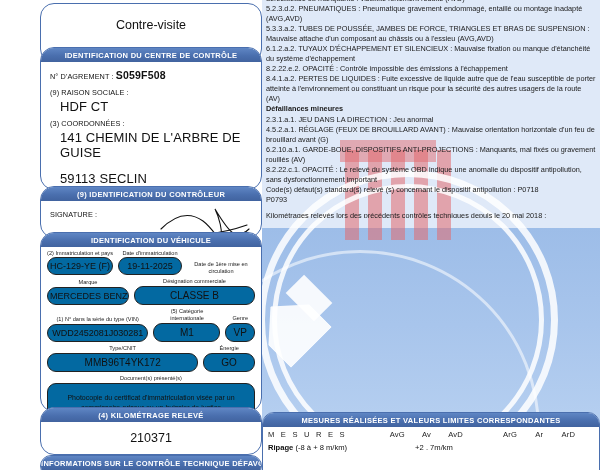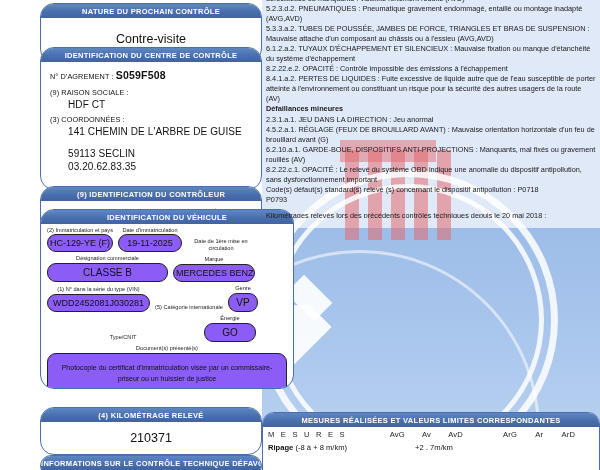--- a/index.html
+++ b/index.html
@@ -81,42 +81,42 @@
     white-space: nowrap;
     overflow: hidden;
   }
 
   .panel-body { padding: 16px 7px; }
 
   
   .fbox {
     border: 1.2px solid #222;
     border-radius: 9px;
-    background: #8b5cf6;
+    background: #0369a1;
     text-align: center;
     font-size: 10px;
     color: #111;
     padding: 3px 2px;
     white-space: nowrap;
     overflow: hidden;
   }
   .flabel {
     font-size: 5.6px;
     color: #222;
     text-align: center;
     line-height: 1.15;
     margin-bottom: 1.5px;
   }
   .frow { display: flex; gap: 5px; align-items: flex-end; }
   .fcol { display: flex; flex-direction: column; }
 
   
   .kv { font-size: 7.3px; color: #111; margin: 2px 0 0 2px; letter-spacing: 0.1px; }
   .kv .val { font-size: 10.5px; font-weight: bold; letter-spacing: 0.2px; }
-  .kv-ind { margin-left: 20px; font-size: 10px; }
+  .kv-ind { margin-left: 12px; font-size: 13px; }
 
   .big-center {
     text-align: center;
     font-size: 12.5px;
     color: #111;
     padding: 14px 0 16px;
   }
 
   .km-value {
     text-align: center;
@@ -178,21 +178,20 @@
         <i></i>
     </div>
     <div class="wm-ring wm-ring-outer"></div>
     <div class="wm-ring wm-ring-inner"></div>
     <div class="wm-chev"></div>
     <div class="wm-chev2"></div>
     <div class="wm-arc" style="left:180px; top:250px; width:360px; height:360px;"></div>
   </div>
 
   <div class="panel" style="left:40px; top:3px; width:222px; height:60px;">
-    <div class="panel-title">NATURE DU PROCHAIN CONTRÔLE</div>
     <div class="big-center">Contre-visite</div>
   </div>
 
   <div class="panel" style="left:40px; top:47px; width:222px; height:143px;">
     <div class="panel-title">IDENTIFICATION DU CENTRE DE CONTRÔLE</div>
     <div class="panel-body" style="padding-top:5px;">
       <div class="kv">
         <span>N° D'AGREMENT :</span>
         <span class="val">S059F508</span>
       </div>
@@ -210,66 +209,68 @@
     <div class="panel-body" style="padding-top:4px; position:relative;">
       <div class="kv" style="margin-top:5px;">SIGNATURE :</div>
       <svg class="sig-mark" viewBox="0 0 92 36">
         <path d="M2 22 C16 8, 30 4, 44 14 C52 20, 58 30, 62 34 C64 24, 60 10, 56 2
                  C62 12, 68 22, 74 26 C80 28, 86 26, 90 22" fill="none" stroke="#111" stroke-width="1.1" stroke-linecap="round"></path>
         <path d="M6 26 C30 30, 60 28, 88 18" fill="none" stroke="#111" stroke-width="1.1" stroke-linecap="round"></path>
       </svg>
     </div>
   </div>
 
-  <div class="panel" style="left:40px; top:209px; width:254px; height:180px;">
+  <div class="panel" style="left:40px; top:232px; width:222px; height:180px;">
     <div class="panel-title">IDENTIFICATION DU VÉHICULE</div>
     <div class="panel-body" style="padding:3px 6px;">
 
       <div class="frow">
         <div class="fcol" style="width:66px;">
           <div class="flabel">(2) Immatriculation et pays</div>
           <div class="fbox" style="font-size:9px;">HC-129-YE (F)</div>
         </div>
         <div class="fcol" style="width:64px;">
           <div class="flabel">Date d'immatriculation</div>
           <div class="fbox" style="font-size:9px;">19-11-2025</div>
         </div>
         <div class="fcol" style="width:68px;">
           <div class="flabel">Date de 1ère mise en circulation</div>
         </div>
       </div>
 
       <div class="frow" style="margin-top:3px;">
+        <div class="fcol" style="width:82px;">
+          <div class="flabel">Marque</div>
+          <div class="fbox" style="font-size:9px;">MERCEDES BENZ</div>
+        </div>
         <div class="fcol" style="width:121px;">
           <div class="flabel">Désignation commerciale</div>
           <div class="fbox">CLASSE B</div>
-        </div>
-        <div class="fcol" style="width:82px;">
-          <div class="flabel">Marque</div>
-          <div class="fbox" style="font-size:9px;">MERCEDES BENZ</div>
         </div>
       </div>
 
       <div class="frow" style="margin-top:3px;">
         <div class="fcol" style="width:103px;">
           <div class="flabel">(1) N° dans la série du type (VIN)</div>
           <div class="fbox" style="font-size:9px;">WDD2452081J030281</div>
         </div>
         <div class="fcol" style="width:68px;">
           <div class="flabel">(5) Catégorie internationale</div>
+          <div class="fbox">M1</div>
         </div>
         <div class="fcol" style="width:30px;">
           <div class="flabel">Genre</div>
           <div class="fbox">VP</div>
         </div>
       </div>
 
       <div class="frow" style="margin-top:3px;">
         <div class="fcol" style="width:152px;">
           <div class="flabel">Type/CNIT</div>
+          <div class="fbox">MMB96T4YK172</div>
         </div>
         <div class="fcol" style="width:52px;">
           <div class="flabel">Énergie</div>
           <div class="fbox">GO</div>
         </div>
       </div>
 
       <div class="fcol" style="margin-top:3px;">
         <div class="flabel">Document(s) présenté(s)</div>
         <div class="fbox" style="font-size:7px; white-space:normal; line-height:1.5; padding:9px 6px; min-height:44px;">Photocopie du certificat d'immatriculation visée par un commissaire-priseur ou un huissier de justice</div>

